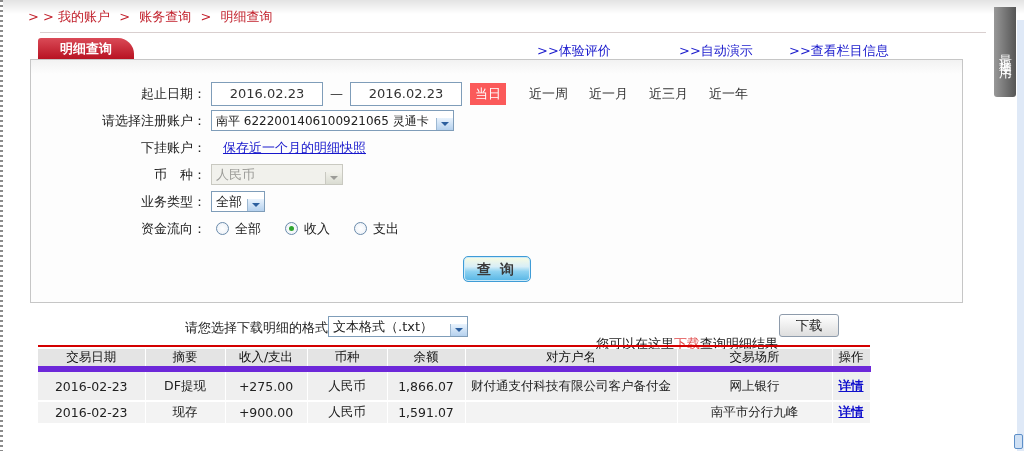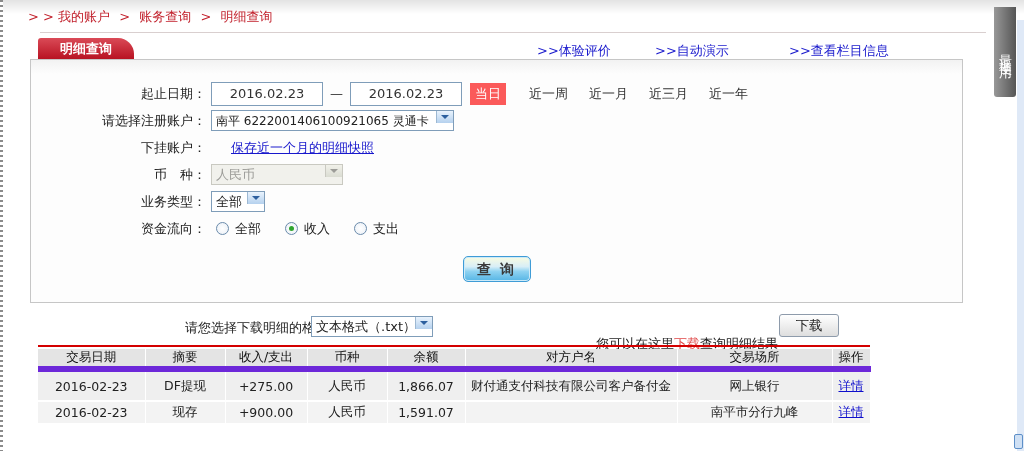--- a/index.html
+++ b/index.html
@@ -30,67 +30,67 @@
   .frow { display:flex; align-items:center; height:27px; white-space:nowrap; }
   .flabel { width:175px; text-align:right; flex:none; color:#222; }
 
   .tinput { height:24px; width:112px; margin-left:5px; border:1px solid #7f9db9;
     background:#fff; text-align:center; font:13px "DejaVu Sans",sans-serif; color:#333; }
   .dash { margin:0 7px; color:#333; }
   .badge { margin-left:8px; background:#fb5a5a; color:#fff; padding:2px 5px; cursor:pointer; }
   .range { margin-left:21px; color:#333; cursor:pointer; }
   .range.first { margin-left:23px; }
 
-  .selbox { display:inline-flex; align-items:flex-start; height:21px; margin-left:5px;
+  .selbox { display:inline-flex; align-items:flex-end; height:21px; margin-left:5px;
     border:1px solid #7f9db9; background:#fff; overflow:hidden; }
   .seltext { flex:1; padding:1px 4px 0; white-space:nowrap; overflow:hidden; }
   .seltext.small { font-size:12px; padding-top:2px; }
   .selarrow { width:17px; flex:none; background:linear-gradient(#e9f3fd,#b5d1ee);
     border-left:1px solid #9db8d2; display:flex; align-items:center; justify-content:center; }
   .selarrow i { width:0; height:0; border:4px solid transparent; border-top-color:#2c5f9e; margin-top:4px; }
   .selbox.disabled { background:#f1f1ec; border-color:#c9c9c1; }
   .selbox.disabled .seltext { color:#9c9c98; }
   .selbox.disabled .selarrow { background:linear-gradient(#f1f1ea,#dadcd2); border-left-color:#c9c9c1; }
   .selbox.disabled .selarrow i { border-top-color:#9c9c98; }
 
-  .snap-link { margin-left:25px; color:#1818cc; text-decoration:underline; cursor:pointer; }
+  .snap-link { margin-left:17px; color:#1818cc; text-decoration:underline; cursor:pointer; }
 
   .flow-opt { display:inline-flex; align-items:center; margin-left:10px; cursor:pointer; }
   .flow-opt + .flow-opt { margin-left:24px; }
   .radio { display:inline-block; width:13px; height:13px; border-radius:50%;
     border:1px solid #6b8bab; background:radial-gradient(#ffffff,#e9eff6); position:relative; margin-right:6px; }
   .radio.on::after { content:""; position:absolute; left:3px; top:3px; width:5px; height:5px;
     border-radius:50%; background:#2fa52f; }
 
   .query-btn { display:block; margin:14px auto 12px; width:68px; height:26px;
     border:1px solid #3f9cd6; border-radius:5px; box-shadow:0 0 0 1px #cdeaf8 inset;
     background:linear-gradient(#fafce0 0%,#d8eef7 40%,#8ed2f1 60%,#55b5e5 100%);
     font:bold 14px/23px "DejaVu Sans",sans-serif; letter-spacing:2px; color:#3a3a3a;
     text-align:center; cursor:pointer; }
 
   .dl-label { position:absolute; left:185px; top:319px; }
-  .dl-select { position:absolute; left:311px; top:316px; width:122px; margin-left:0; }
+  .dl-select { position:absolute; left:328px; top:316px; width:140px; margin-left:0; }
   .dl-hint { position:absolute; left:596px; top:319px; white-space:nowrap;margin-top:16px; }
   .dl-hint .red { color:#e04848; }
   .dl-btn { position:absolute; left:779px; top:314px; width:60px; height:23px;
     border:1px solid #8e9bab; border-radius:3px; background:linear-gradient(#ffffff,#dedede);
     text-align:center; line-height:21px; cursor:pointer; color:#222; }
 
   .red-line { position:absolute; left:38px; top:345px; width:832px; height:2px; background:#d40000; }
 
   table.results { position:absolute; left:38px; top:349px; width:832px;
     border-collapse:collapse; table-layout:fixed; font-size:12.5px; }
   table.results th { background:#e4e4e4; height:19px; font-weight:normal;
     border-right:1px solid #fff; border-bottom:6px solid #6d28d9; text-align:center; color:#111; }
   table.results td { background:#efefef; text-align:center; padding:2px 4px;
     border-right:1px solid #fff; border-bottom:2px solid #fff; color:#222; }
   tr.row-a td { height:32px; }
   tr.row-b td { height:21px; background:#f3f3f3; }
   .amt { color:#fe0000; }
-  .detail-link { color:#0f0fcc; text-decoration:underline; cursor:pointer; }
+  .detail-link { color:#0f0fcc; text-decoration:underline; cursor:pointer;font-weight:bold; }
 
   .side-tab { position:absolute; left:994px; top:7px; width:22px; height:90px;
     background:linear-gradient(90deg,#989898,#555555); color:#fff;
     writing-mode:vertical-rl; text-align:center; letter-spacing:4px; font-size:13px;
     line-height:22px; border-radius:0 0 3px 3px; cursor:pointer; }
   .right-strip { position:absolute; left:1017px; top:20px; width:7px; height:431px; background:#dfe9f7; }
   .corner-widget { position:absolute; left:1014px; top:434px; width:9px; height:15px;
     border:1px solid #5d8fc8; background:#cfe0f4; border-radius:2px; cursor:pointer; }
 </style>
 </head>
@@ -105,21 +105,21 @@
   <span class="bc-sep">&gt;</span>
   <a>账务查询</a>
   <span class="bc-sep">&gt;</span>
   <a>明细查询</a>
 </div>
 <div class="bc-divider"></div>
 
 <div class="tab-red">明细查询</div>
 
 <a class="hlink" style="left:537px"><span>&gt;&gt;</span><span class="lbl">体验评价</span></a>
-<a class="hlink" style="left:655px"><span>&gt;&gt;</span><span class="lbl">自动演示</span></a>
+<a class="hlink" style="left:679px"><span>&gt;&gt;</span><span class="lbl">自动演示</span></a>
 <a class="hlink" style="left:789px"><span>&gt;&gt;</span><span class="lbl">查看栏目信息</span></a>
 
 <div class="form-box">
   <div class="form-inner">
 
     <div class="frow">
       <div class="flabel">起止日期：</div>
       <input class="tinput" value="2016.02.23" style="">
       <span class="dash">—</span>
       <input class="tinput" style="margin-left: 0px;" value="2016.02.23">

